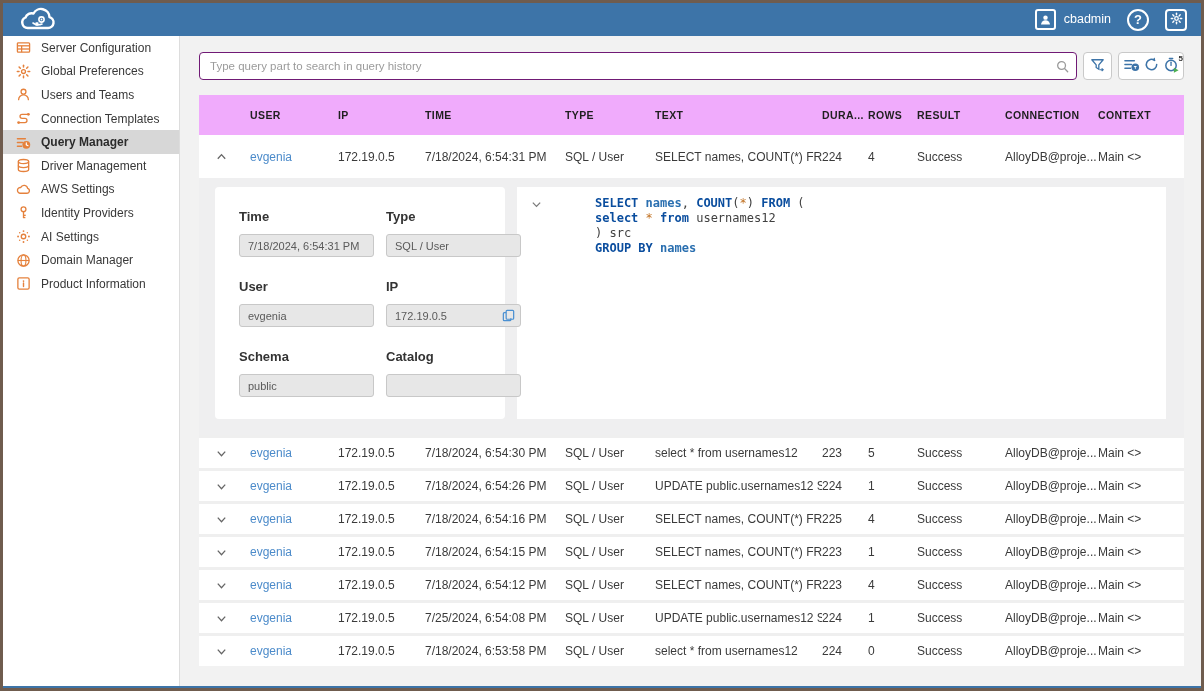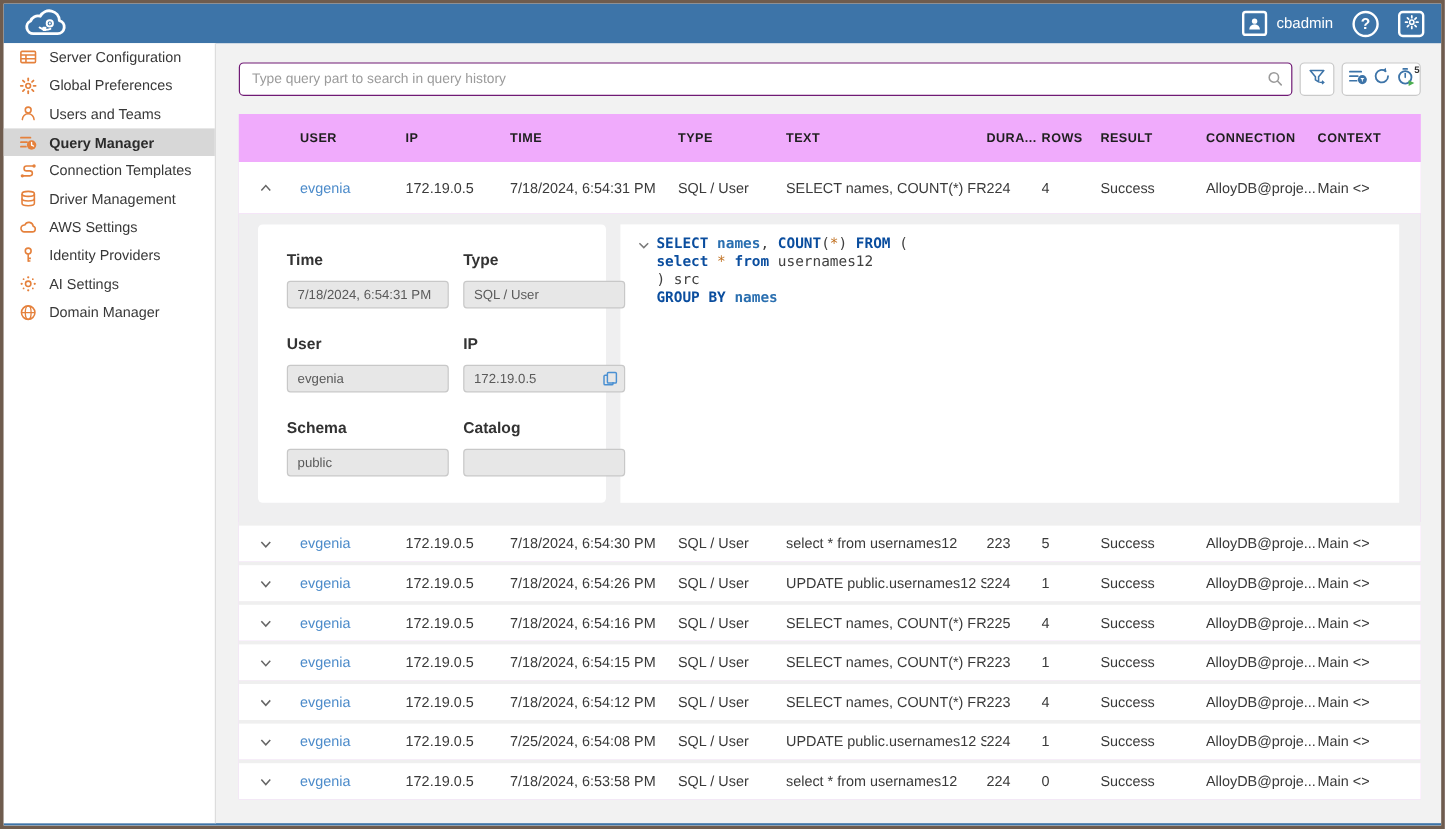--- a/index.html
+++ b/index.html
@@ -104,21 +104,21 @@
   }
   .fields { display:grid; grid-template-columns:135px 135px; column-gap:12px; row-gap:22px; }
   .field-label { font-size:13px; font-weight:bold; color:#333; margin-bottom:10px; }
   .field-input {
     height:23px; background:#e7e7e7; border:1px solid #c8c8c8; border-radius:3px;
     font-size:11px; color:#5a5a5a; display:flex; align-items:center;
     padding:0 8px; position:relative;
   }
   .copy-btn { position:absolute; right:4px; top:3px; cursor:pointer; }
 
-  .code-card { flex:1; background:#fff; padding:9px 12px 9px 8px; display:flex; min-width:0; }
+  .code-card { flex:1; background:#fff; padding:9px 12px 9px 8px; display:flex; min-width:0;gap:48px; }
   .code-chevron { width:22px; flex:0 0 22px; display:flex; justify-content:center; padding-top:3px; cursor:pointer; }
   .sql { font-family:"DejaVu Sans Mono", monospace; font-size:12px; line-height:15px; color:#404040; white-space:pre; }
   .tok-kw { color:#0a4d9e; font-weight:bold; }
   .tok-id { color:#2a6fb0; font-weight:bold; }
   .tok-st { color:#c07020; }
 </style>
 </head>
 <body>
 
 <div class="topbar">
@@ -199,46 +199,46 @@
         </div>
         <div class="nav-item">
           <span class="nav-icon">
             <svg width="15" height="15" viewBox="0 0 16 16">
               <circle cx="8" cy="5" r="2.6" fill="none" stroke="#e5813c" stroke-width="1.4"></circle>
               <path d="M2.8 13.5 a5.2 5.2 0 0 1 10.4 0" fill="none" stroke="#e5813c" stroke-width="1.4" stroke-linecap="round"></path>
             </svg>
           </span>
           <span class="nav-label">Users and Teams</span>
         </div>
+        <div class="nav-item">
+          <span class="nav-icon">
+            <svg width="15" height="15" viewBox="0 0 16 16">
+              <path d="M12.5 3.5 h-6 a2.2 2.2 0 0 0 0 4.4 h3 a2.2 2.2 0 0 1 0 4.4 h-6" fill="none" stroke="#e5813c" stroke-width="1.4"></path>
+              <circle cx="13.2" cy="3.5" r="1.5" fill="#e5813c"></circle>
+              <circle cx="2.8" cy="12.3" r="1.5" fill="#e5813c"></circle>
+            </svg>
+          </span>
+          <span class="nav-label">Connection Templates</span>
+        </div>
         <div class="nav-item selected">
           <span class="nav-icon">
             <svg width="15" height="15" viewBox="0 0 16 16">
               <g stroke="#e5813c" stroke-width="1.5" stroke-linecap="round">
                 <line x1="1.5" y1="4" x2="10" y2="4"></line>
                 <line x1="1.5" y1="8" x2="7" y2="8"></line>
                 <line x1="1.5" y1="12" x2="6" y2="12"></line>
               </g>
               <circle cx="11" cy="10.5" r="4.2" fill="#e5813c"></circle>
               <g stroke="#fff" stroke-width="1.2" stroke-linecap="round">
                 <line x1="11" y1="10.5" x2="11" y2="8.2"></line>
                 <line x1="11" y1="10.5" x2="12.8" y2="11.4"></line>
               </g>
             </svg>
           </span>
           <span class="nav-label">Query Manager</span>
-        </div>
-        <div class="nav-item">
-          <span class="nav-icon">
-            <svg width="15" height="15" viewBox="0 0 16 16">
-              <path d="M12.5 3.5 h-6 a2.2 2.2 0 0 0 0 4.4 h3 a2.2 2.2 0 0 1 0 4.4 h-6" fill="none" stroke="#e5813c" stroke-width="1.4"></path>
-              <circle cx="13.2" cy="3.5" r="1.5" fill="#e5813c"></circle>
-              <circle cx="2.8" cy="12.3" r="1.5" fill="#e5813c"></circle>
-            </svg>
-          </span>
-          <span class="nav-label">Connection Templates</span>
         </div>
         <div class="nav-item">
           <span class="nav-icon">
             <svg width="15" height="15" viewBox="0 0 16 16">
               <ellipse cx="8" cy="3.8" rx="5.5" ry="2.2" fill="none" stroke="#e5813c" stroke-width="1.4"></ellipse>
               <path d="M2.5 3.8 v8.4 a5.5 2.2 0 0 0 11 0 v-8.4" fill="none" stroke="#e5813c" stroke-width="1.4"></path>
               <path d="M2.5 8 a5.5 2.2 0 0 0 11 0" fill="none" stroke="#e5813c" stroke-width="1.4"></path>
             </svg>
           </span>
           <span class="nav-label">Driver Management</span>
@@ -282,20 +282,30 @@
         </div>
         <div class="nav-item">
           <span class="nav-icon">
             <svg width="15" height="15" viewBox="0 0 16 16">
               <circle cx="8" cy="8" r="6" fill="none" stroke="#e5813c" stroke-width="1.4"></circle>
               <ellipse cx="8" cy="8" rx="2.6" ry="6" fill="none" stroke="#e5813c" stroke-width="1.2"></ellipse>
               <line x1="2" y1="8" x2="14" y2="8" stroke="#e5813c" stroke-width="1.2"></line>
             </svg>
           </span>
           <span class="nav-label">Domain Manager</span>
+        </div>
+        <div class="nav-item">
+          <span class="nav-icon">
+            <svg width="15" height="15" viewBox="0 0 16 16">
+              <rect x="2" y="2" width="12" height="12" rx="1.5" fill="none" stroke="#e5813c" stroke-width="1.4"></rect>
+              <circle cx="8" cy="5.4" r="0.9" fill="#e5813c"></circle>
+              <line x1="8" y1="7.5" x2="8" y2="11.2" stroke="#e5813c" stroke-width="1.5" stroke-linecap="round"></line>
+            </svg>
+          </span>
+          <span class="nav-label">Product Information</span>
         </div>
       </div>
   </div>
 
   <div class="main">
     <div class="toolbar">
       <div class="search-wrap">
         <input class="search-input" type="text" placeholder="Type query part to search in query history" style="">
         <span class="search-icon">
           <svg width="13" height="13" viewBox="0 0 14 14">

